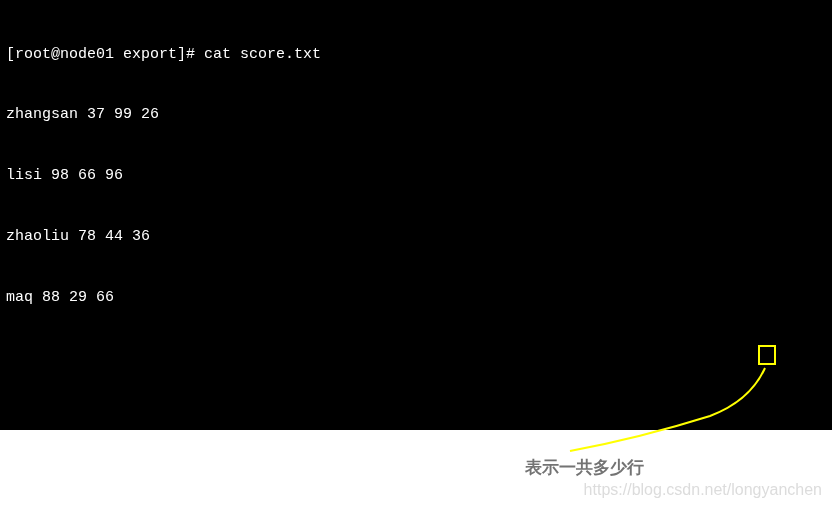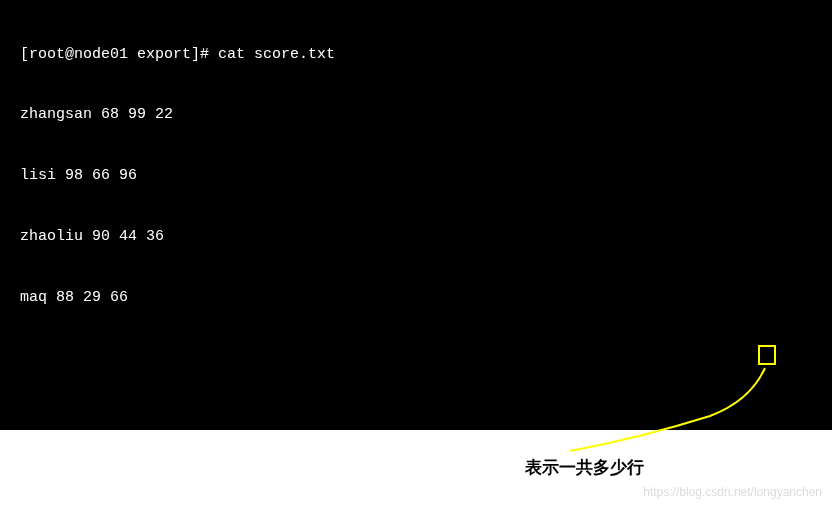--- a/index.html
+++ b/index.html
@@ -14,21 +14,21 @@
       font-family: 'Courier New', monospace;
       font-size: 15px;
       position: relative;
       overflow: hidden;
     }
     .terminal {
       width: 832px;
       height: 430px;
       background: #000000;
       color: #ffffff;
-      padding: 4px 20px;
+      padding: 4px 6px;
       line-height: 1.35;
       white-space: pre;
       position: relative;
       overflow: hidden;
     }
     .line {
       white-space: pre-wrap;
       word-break: break-all;
     }
     .highlight-box {
@@ -52,50 +52,50 @@
       position: absolute;
       top: 0;
       left: 540px;
       width: 240px;
       height: 90px;
     }
     .annotation-text {
       position: absolute;
       top: 90px;
       left: 525px;
-      color: #000000;
+      color: #737373;
       font-family: 'SimSun', 'Microsoft YaHei', sans-serif;
       font-size: 17px;
       font-weight: bold;
     }
     .watermark {
       position: absolute;
       bottom: 8px;
       right: 10px;
       color: #dcdcdc;
       font-family: Arial, sans-serif;
-      font-size: 12px;
+      font-size: 16px;
     }
     .cursor-arrow {
       position: absolute;
       left: 135px;
       top: 490px;
       color: #ffffff;
       font-size: 14px;
       transform: scaleX(1.3);
     }
   </style>
 </head>
 <body>
 
 <div class="terminal">
   <div class="line"><span>[root@node01 export]# </span><span>cat score.txt</span></div>
-  <div class="line">zhangsan 68 99 22</div>
+  <div class="line">zhangsan 37 99 26</div>
   <div class="line">lisi 98 66 96</div>
-  <div class="line">zhaoliu 90 44 36</div>
+  <div class="line">zhaoliu 78 44 36</div>
   <div class="line">maq 88 29 66</div>
   
   
   
   
   
   
   
   
   

